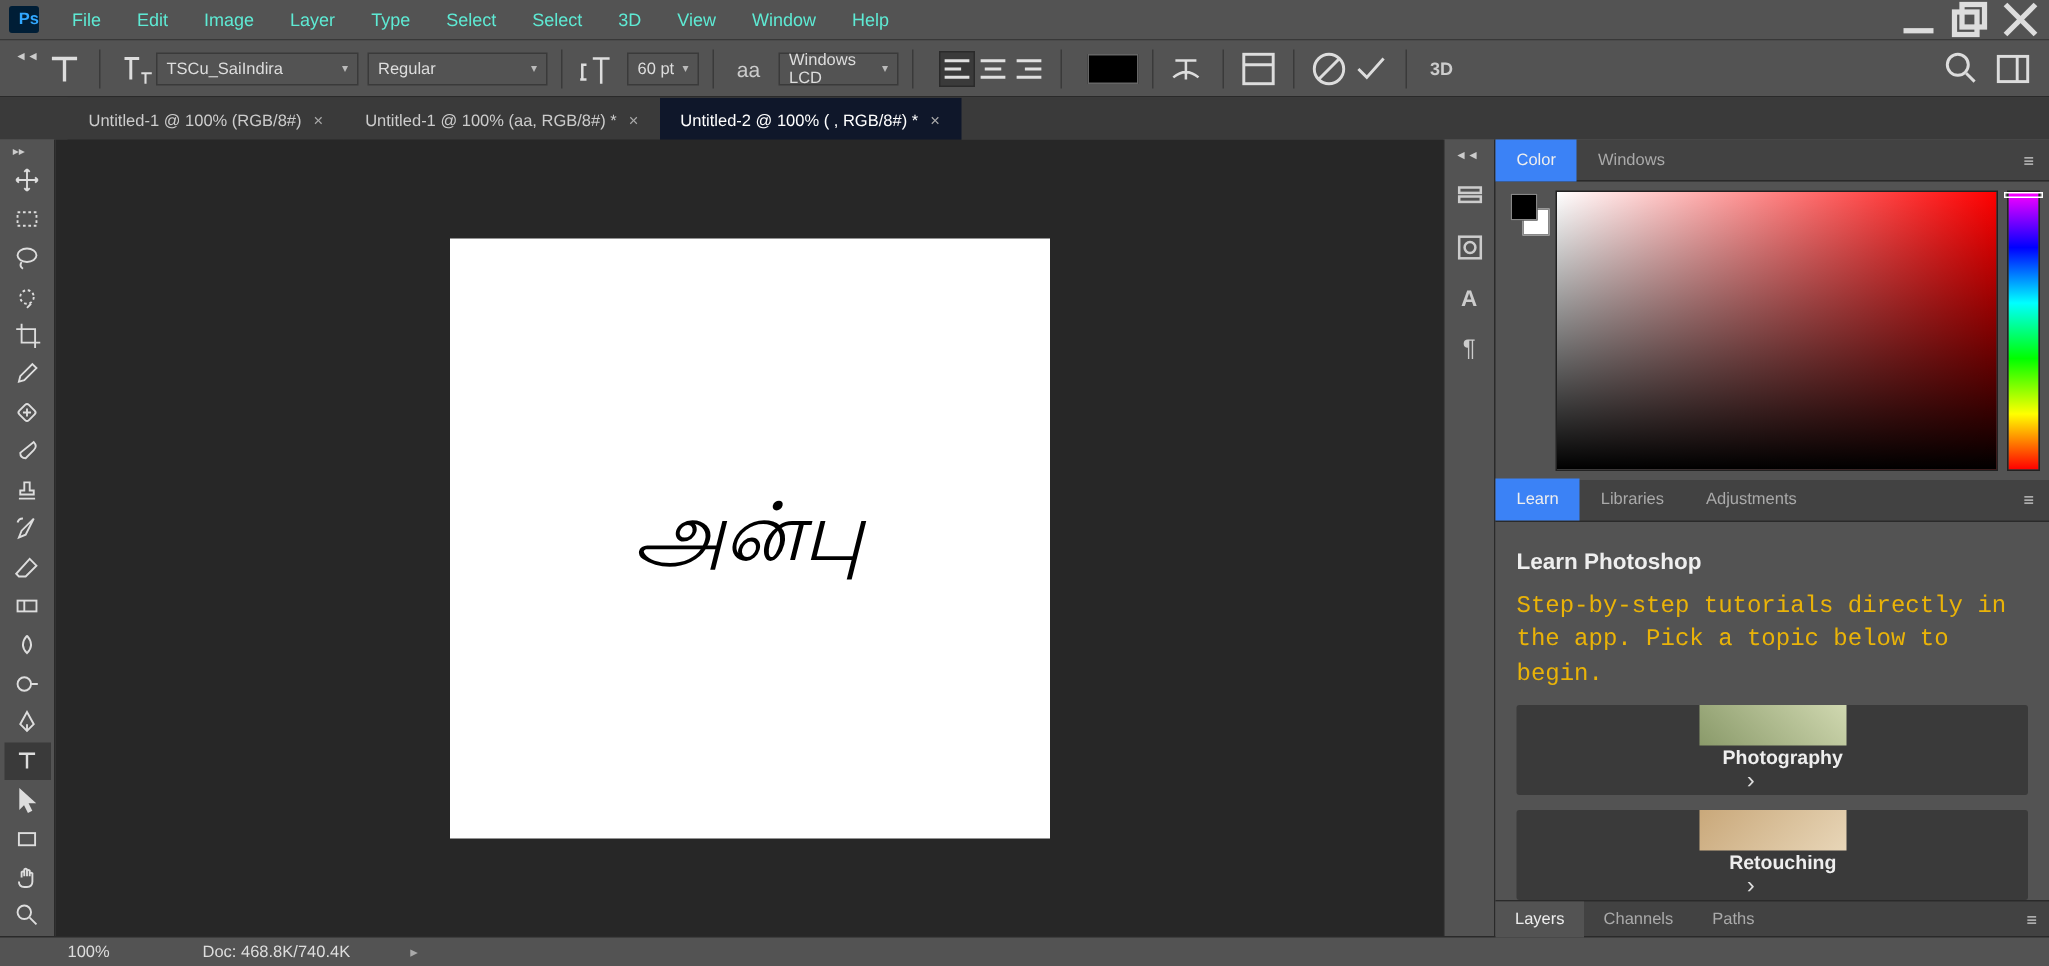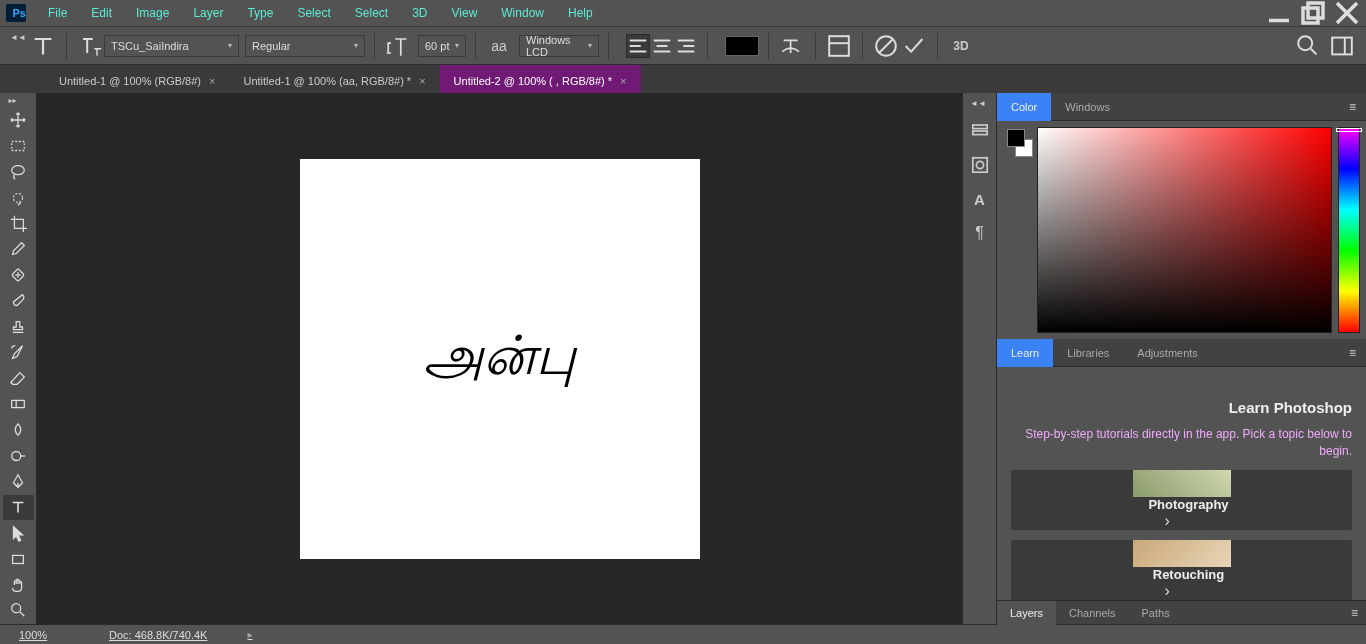--- a/index.html
+++ b/index.html
@@ -25,21 +25,21 @@
 .aa-field { width: 80px; height: 22px; margin-left: 6px; }
 .align-grp { display: flex; margin-left: 8px; }
 .align-btn { width: 24px; height: 24px; display: flex; align-items: center; justify-content: center; border: 1px solid transparent; }
 .align-btn.active { background: #3a3a3a; border: 1px solid #2a2a2a; }
 .color-swatch { width: 34px; height: 20px; background: #000; border: 1px solid #666; margin-left: 8px; }
 .toggle-arrows { width: 14px; height: 25px; display:flex; flex-direction:column; justify-content:space-between; color:#ccc; font-size:8px; margin-right:5px; }
 
 
 .tabs { height: 28px; background: #3a3a3a; display: flex; align-items: stretch; padding-left: 45px; }
 .tab { padding: 16px 14px; display: flex; align-items: center; color: #ccc; font-size: 11px; background: #3a3a3a; cursor: default; }
-.tab.active { background: #701a75; color: #fff; font-weight: 500; }
+.tab.active { background: #0f172a; color: #fff; font-weight: 500; }
 .tab .x { margin-left: 8px; color: #aaa; font-size: 11px; }
 
 
 .main { display: flex; height: calc(100% - 27px - 38px - 28px - 20px); }
 .toolcol { width: 37px; background: #535353; border-right: 1px solid #2a2a2a; display: flex; flex-direction: column; align-items: center; padding-top: 3px; }
 .tool { width: 31px; height: 25px; display: flex; align-items: center; justify-content: center; color: #ddd; margin-bottom: 1px; position: relative; }
 .tool.active { background: #3a3a3a; }
 .tool svg { width: 18px; height: 18px; }
 
 .canvas-area { flex: 1; background: #272727; display: flex; align-items: center; justify-content: center; position: relative; }
@@ -58,36 +58,36 @@
 
 .color-panel { height: 246px; display: flex; padding: 6px 6px; gap: 6px; }
 .fgbg { width: 28px; position: relative; }
 .fg { width: 18px; height: 18px; background: #000; border: 1px solid #888; position: absolute; top: 2px; left: 4px; z-index:2;}
 .bg { width: 18px; height: 18px; background: #fff; border: 1px solid #888; position: absolute; top: 12px; left: 12px; }
 .sat-box { flex: 1; background: linear-gradient(to top, #000, transparent), linear-gradient(to right, #fff, #f00); border: 1px solid #222; }
 .hue { width: 22px; background: linear-gradient(to bottom, #ff00ff, #0000ff, #00ffff, #00ff00, #ffff00, #ff0000); border: 1px solid #222; position: relative; }
 .hue-pos { position:absolute; top:0; left:-3px; right:-3px; height:4px; border:1px solid #fff; }
 
 .learn-panel { flex: 1; background: #535353; display: flex; flex-direction: column; }
-.learn-body { padding: 32px 14px 10px; text-align: right; }
+.learn-body { padding: 18px 14px 10px; text-align: left; }
 .learn-title { font-size: 15px; font-weight: 600; color: #eee; margin-bottom: 10px; }
-.learn-desc { font-size: 12px; color: #f0abfc; line-height: 1.4; }
+.learn-desc { font-size: 16px; color: #eab308; line-height: 1.4; font-family: Liberation Mono, monospace; }
 .learn-items { padding: 0 14px; display: flex; flex-direction: column; gap: 10px; }
 .learn-item { height: 60px; background: #3a3a3a; display: flex; align-items: center; border-radius: 2px; overflow: hidden; flex-direction: column; }
 .li-thumb { width: 98px; height: 100%; background: linear-gradient(45deg,#8a9a6a,#d0d8b0); }
 .li-thumb2 { background: linear-gradient(135deg,#c9a87a,#e8d6b8); }
 .li-label { flex: 1; padding-left: 14px; font-size: 13px; font-weight: 600; color: #eee; }
 .li-arr { width: 34px; color: #ddd; font-size: 16px; }
 
 .bottom-tabs { height: 24px; background: #424242; display: flex; align-items: center; border-top: 1px solid #2a2a2a; }
 .bt-tab { padding: 0 13px; line-height: 24px; font-size: 11px; color: #aaa; }
 .bt-tab.active { background: #535353; color: #eee; }
 
 
-.status { height: 20px; background: #535353; border-top: 1px solid #2a2a2a; display: flex; align-items: center; padding-left: 19px; font-size: 11px; color: #ddd; text-decoration: underline; }
+.status { height: 20px; background: #535353; border-top: 1px solid #2a2a2a; display: flex; align-items: center; padding-left: 45px; font-size: 11px; color: #ddd; }
 .zoom { width: 60px; }
 .docinfo { margin-left: 30px; }
 .sb-arr { margin-left: 40px; color: #aaa; font-size: 10px; }
 
 svg { stroke: currentColor; fill: none; stroke-width: 1.4; }
 </style>
 </head>
 <body>
 
 <div class="menubar">

